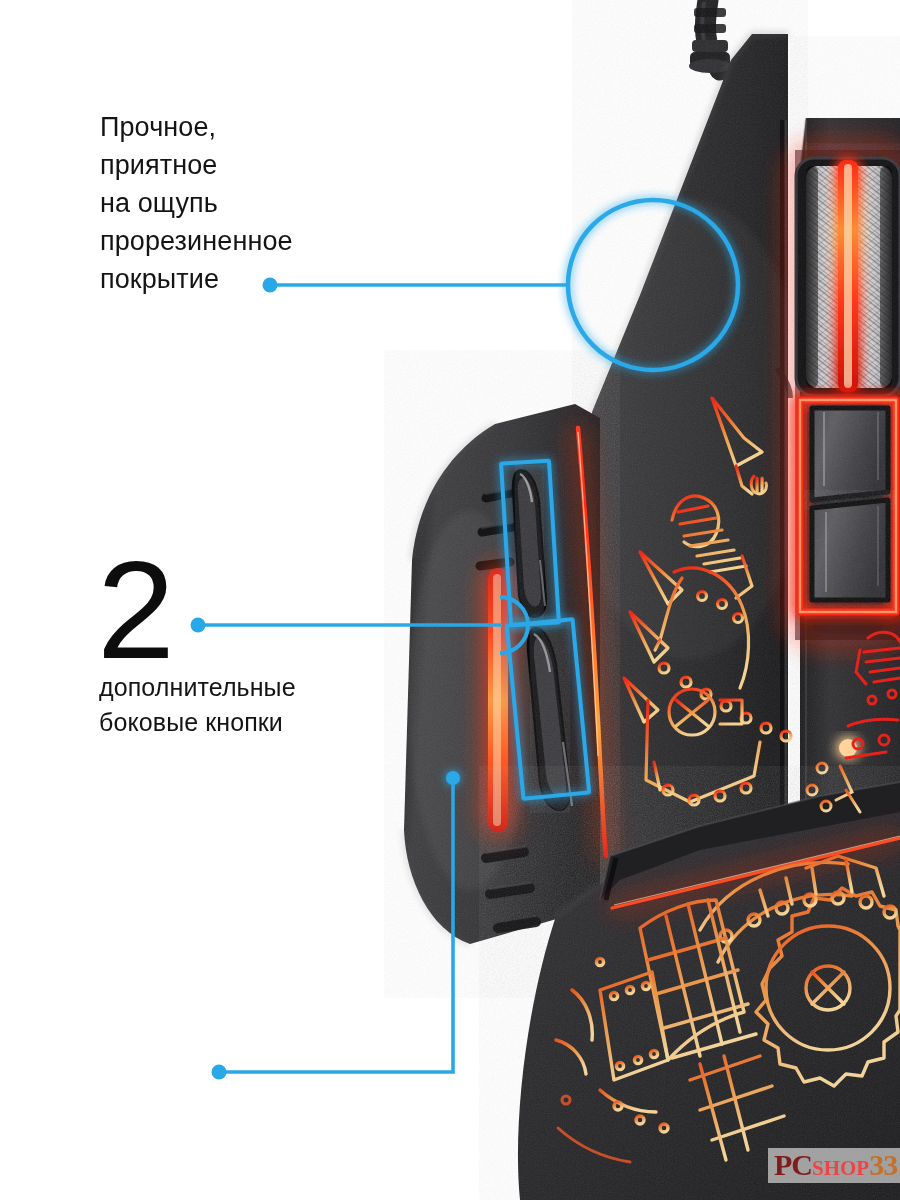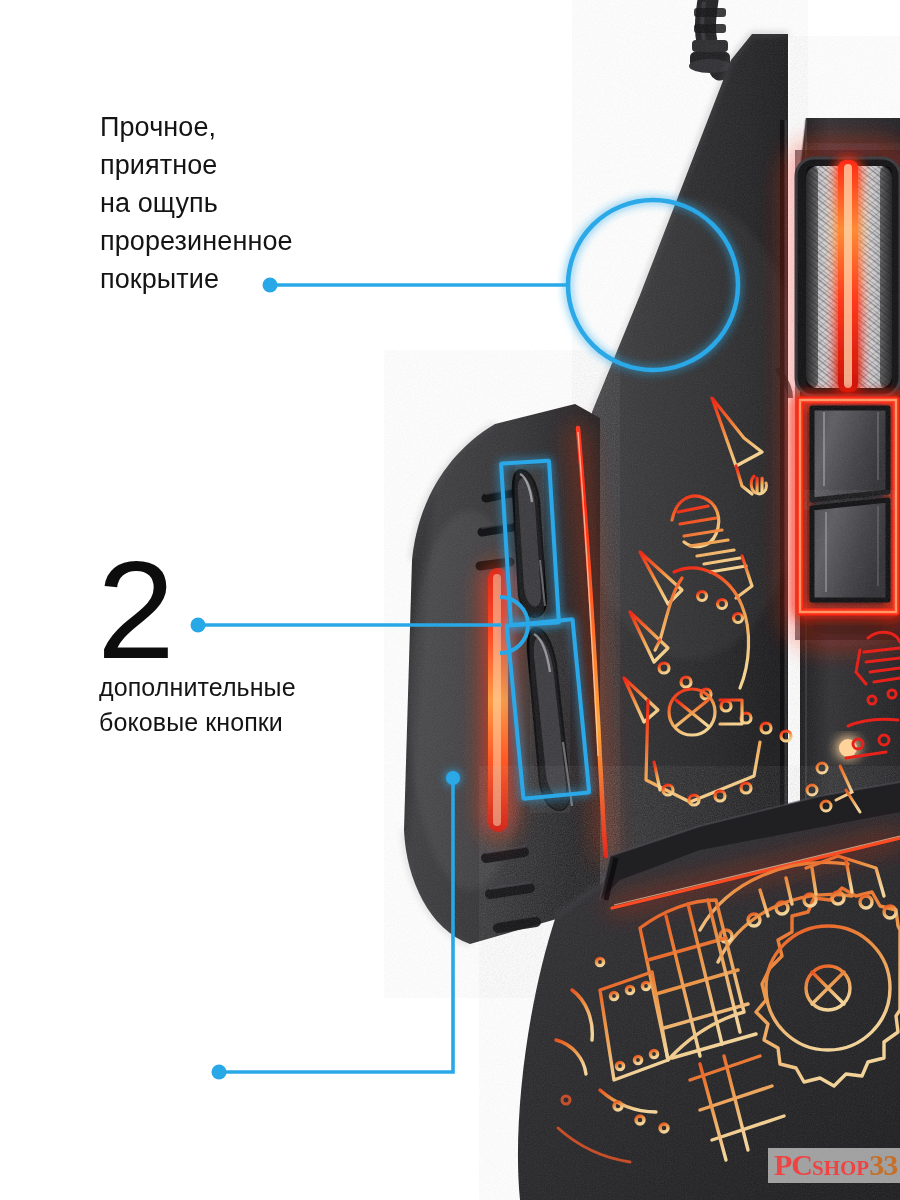--- a/index.html
+++ b/index.html
@@ -31,21 +31,21 @@
   
   #watermark{
     position:absolute;left:768px;top:1148px;
     padding:2px 6px 3px 6px;
     background:rgba(214,214,214,.70);
     font-family:"Liberation Serif","DejaVu Serif",serif;
     font-weight:700;font-style:normal;
     line-height:1;
     white-space:nowrap;
   }
-  #watermark .wm-pc{font-size:30px;color:#ef4444;letter-spacing:-1px;margin-top:28px;}
+  #watermark .wm-pc{font-size:30px;color:#7f1d1d;letter-spacing:-1px;margin-top:28px;}
   #watermark .wm-shop{font-size:21px;color:#ef4444;letter-spacing:0px;}
   #watermark .wm-33{font-size:30px;color:#c5702a;letter-spacing:-1px;}
 </style>
 </head>
 <body>
 
 <div id="stage">
 
   <svg id="mouse" viewBox="0 0 900 1200">
     <defs>

